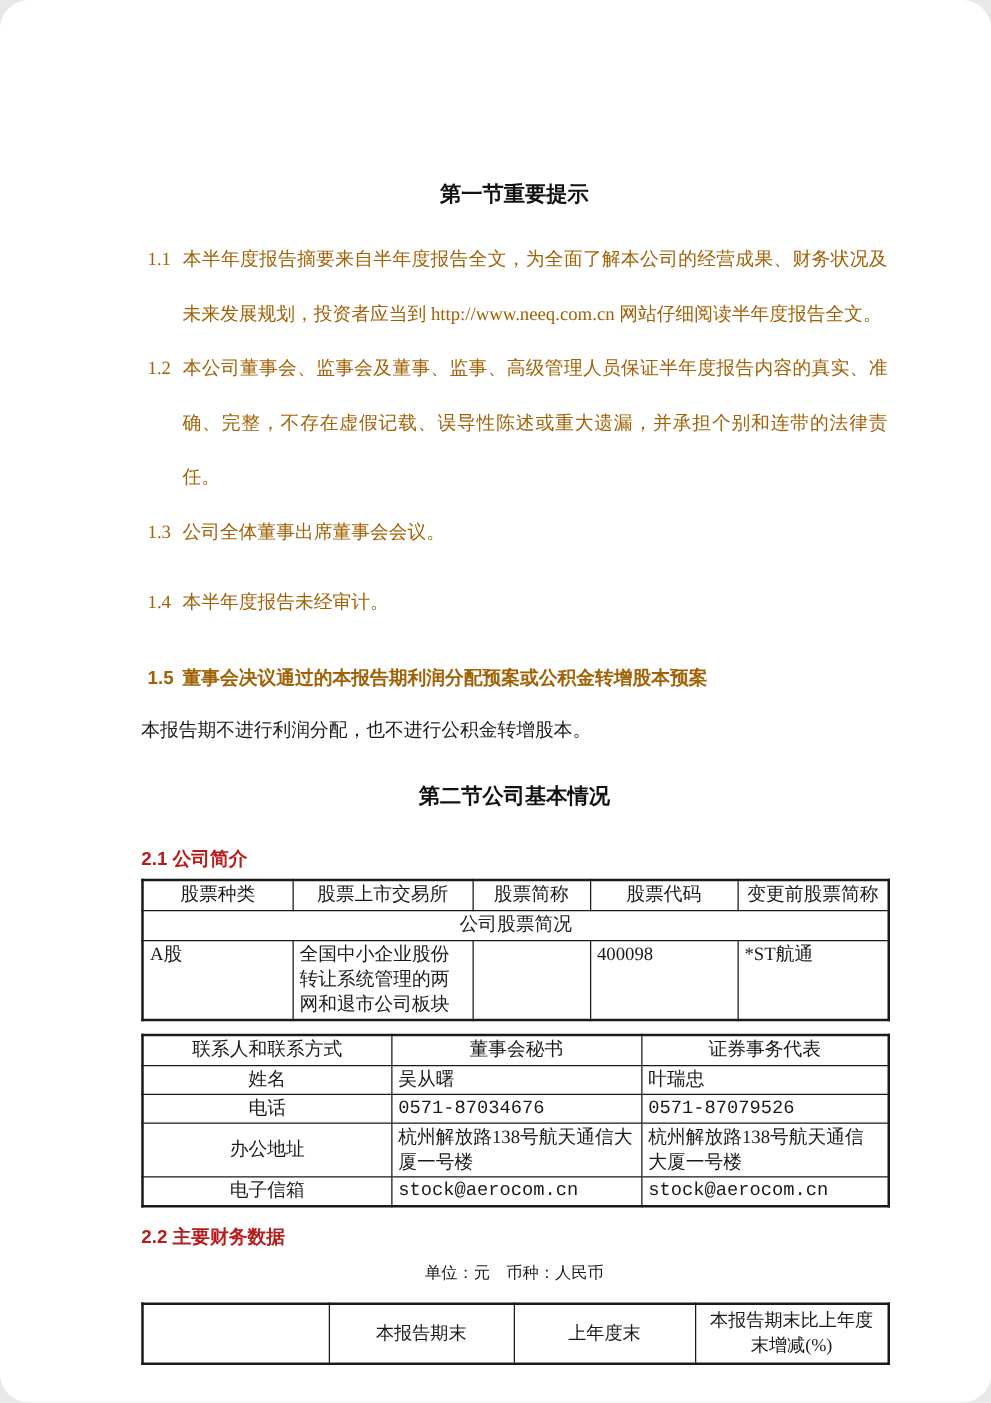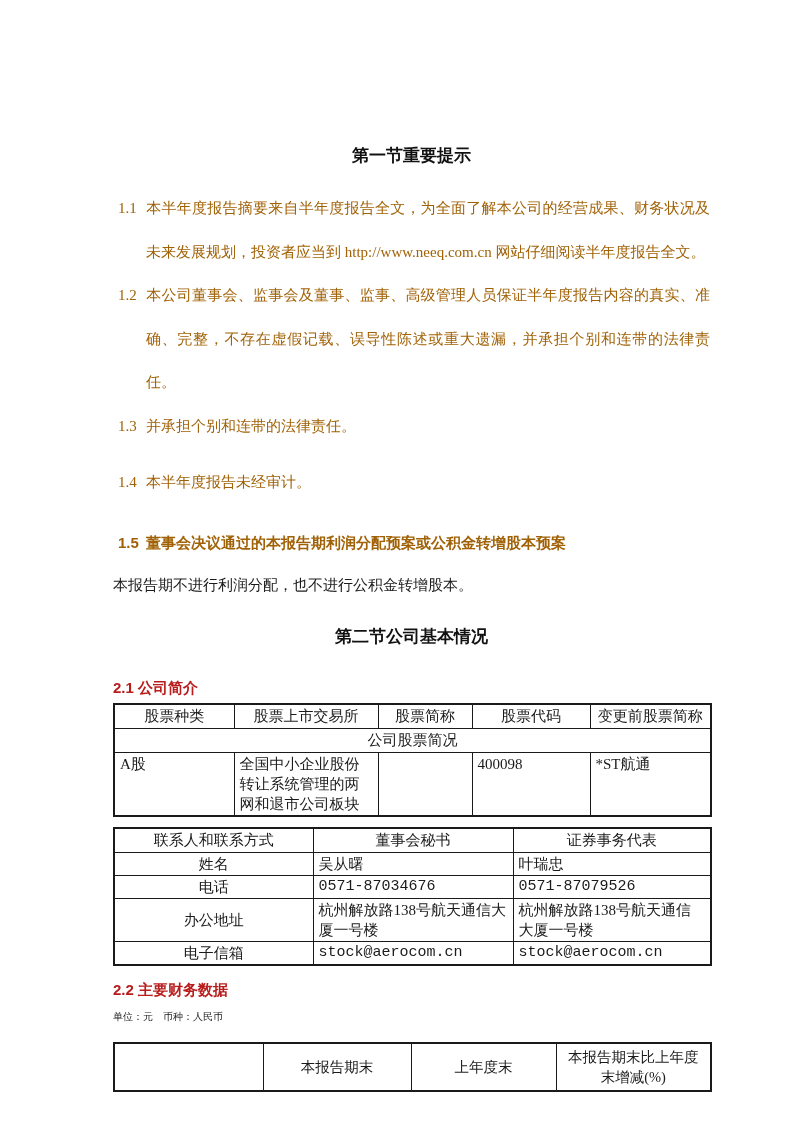--- a/index.html
+++ b/index.html
@@ -1,19 +1,20 @@
 <!DOCTYPE html>
 <html><head>
 <meta charset="utf-8">
 <style>
   html,body { margin:0; padding:0; background:#e8e8e8; }
   .page {
     width:793px; height:1122px; background:#ffffff; margin:0 auto;
     position:relative; overflow:hidden; color:#1a1a1a;
     font-family:"Liberation Serif", serif;
+    border-radius:23px;
   }
   .content { margin-left:113px; width:597px; padding-top:145px; }
 
   .sec-title {
     margin:0; font-family:"Liberation Sans", sans-serif; font-weight:bold;
     font-size:17px; line-height:22px; text-align:center; color:#111;
   }
   #sec2-title { margin-top:18px; }
 
   .para {
@@ -48,36 +49,36 @@
   tr.hdr td { height:21px; }
   tr.data td { vertical-align:top; }
   .mono { font-family:Liberation Mono, monospace; font-size:13.5px; }
 
   #stock-table { margin-top:5px; }
   #contact-table { margin-top:10px; }
   #finance-table { margin-top:14px; }
   #finance-table td { height:44px; vertical-align:middle; font-size:14.5px; }
 
   .unit-note {
-    margin-top:8px; font-size:10px; line-height:20px; text-align:left;font-family:Liberation Mono, monospace;
+    margin-top:8px; font-size:13px; line-height:20px; text-align:center;
   }
 </style>
 </head>
 <body>
 
 <div class="page">
   <div class="content">
 
     <h1 class="sec-title" id="sec1-title">第一节重要提示</h1>
 
     <p class="para" id="p11"><span class="num">1.1</span><span>本半年度报告摘要来自半年度报告全文，为全面了解本公司的经营成果、财务状况及未来发展规划，投资者应当到 http://www.neeq.com.cn 网站仔细阅读半年度报告全文。</span></p>
 
     <p class="para" id="p12"><span class="num">1.2</span><span>本公司董事会、监事会及董事、监事、高级管理人员保证半年度报告内容的真实、准确、完整，不存在虚假记载、误导性陈述或重大遗漏，并承担个别和连带的法律责任。</span></p>
 
-    <p class="para" id="p13"><span class="num">1.3</span><span>并承担个别和连带的法律责任。</span></p>
+    <p class="para" id="p13"><span class="num">1.3</span><span>公司全体董事出席董事会会议。</span></p>
 
     <p class="para" id="p14"><span class="num">1.4</span><span>本半年度报告未经审计。</span></p>
 
     <p class="para hei" id="p15"><span class="num">1.5</span><span>董事会决议通过的本报告期利润分配预案或公积金转增股本预案</span></p>
 
     <p class="plain">本报告期不进行利润分配，也不进行公积金转增股本。</p>
 
     <h1 class="sec-title" id="sec2-title">第二节公司基本情况</h1>
 
     <h2 class="sub-heading" id="h21">2.1 公司简介</h2>

